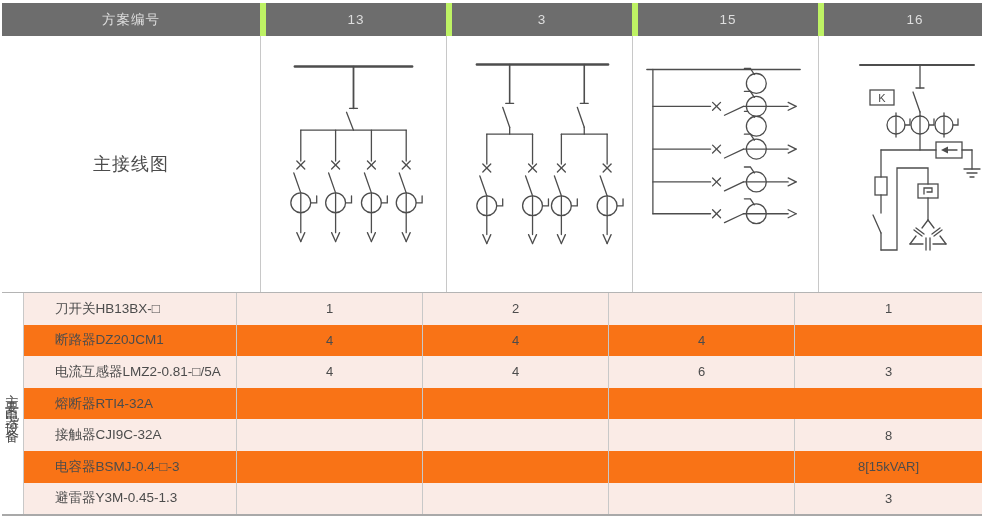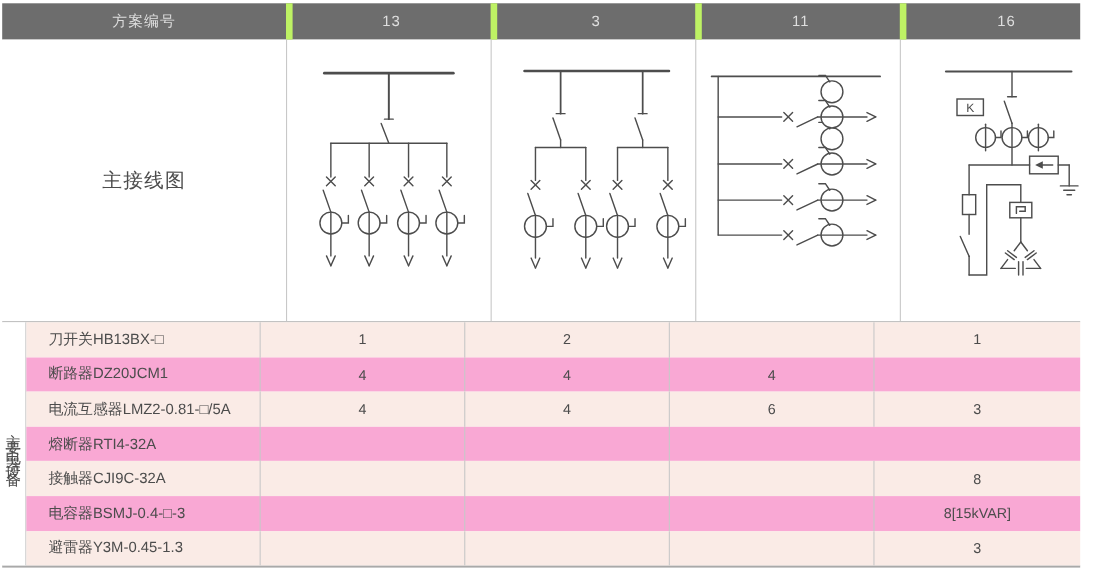--- a/index.html
+++ b/index.html
@@ -41,44 +41,44 @@
     width:46px; display:flex; align-items:center; justify-content:center;
     border-right:1px solid #c8c8c8; background:#fff;
   }
   .vlabel {
     writing-mode:vertical-rl; text-orientation:upright;
     letter-spacing:7px; font-size:14px; color:#4c4c4c;
   }
   .rows { flex:1; display:flex; flex-direction:column; }
   .erow {
     display:grid; grid-template-columns:212px 186px 186px 186px 188px;
-    height:31.6px; background:#f9a8d4;
+    height:31.6px; background:#f97316;
   }
   .erow.pink { background:#faebe6; }
   .name-cell {
-    display:flex; align-items:center; padding-left:20px;
+    display:flex; align-items:center; padding-left:31px;
     font-size:13.5px; color:#4c4c4c;
   }
   .val-cell {
     display:flex; align-items:center; justify-content:center;
     font-size:13px; color:#4c4c4c; border-left:1px solid #c8c8c8;
   }
   svg { display:block; }
   svg text { font-family:"Liberation Sans","DejaVu Sans",sans-serif; }
 </style>
 </head>
 <body>
 
 <div class="tablewrap">
 
   <div class="header-row">
     <div class="hcell">方案编号</div>
     <div class="hcell">13</div>
     <div class="hcell">3</div>
-    <div class="hcell">11</div>
+    <div class="hcell">15</div>
     <div class="hcell">16</div>
   </div>
 
   <div class="diagram-row">
     <div class="dcell">
       <span class="dlabel">主接线图</span>
     </div>
 
     <div class="dcell">
       <svg width="186" height="256" viewBox="0 0 186 256">

